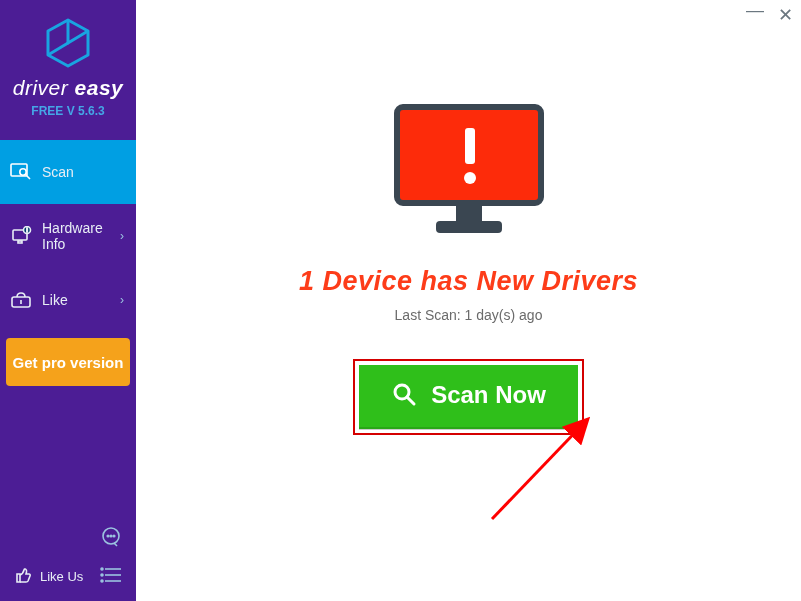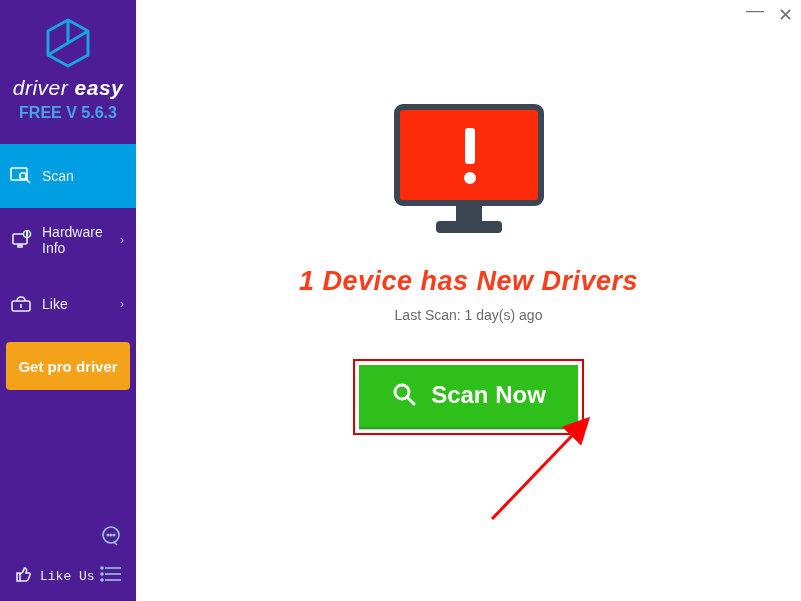--- a/index.html
+++ b/index.html
@@ -3,30 +3,30 @@
 <meta charset="utf-8">
 <style>
   * { box-sizing: border-box; margin: 0; padding: 0; }
   html, body { width: 801px; height: 601px; font-family: "Segoe UI", Arial, sans-serif; overflow: hidden; }
   .app { display: flex; width: 801px; height: 601px; background: #fff; position: relative; }
   .sidebar { width: 136px; background: #4c1d95; color: #fff; display: flex; flex-direction: column; }
   .logo-block { text-align: center; padding: 18px 0 10px; }
   .logo-hex { display: inline-block; }
   .brand { font-size: 21px; font-style: italic; color: #fff; margin-top: 4px; letter-spacing: 0.5px; }
   .brand b { font-weight: 600; }
-  .version { font-size: 16px; color: #45a6e6; margin-top: 4px; font-weight: 600; }
+  .version { font-size: 12px; color: #45a6e6; margin-top: 4px; font-weight: 600; }
   .nav { margin-top: 12px; }
   .nav-item { display: flex; align-items: center; padding: 0 10px; height: 64px; font-size: 14px; color: #e8eef5; cursor: pointer; position: relative; }
   .nav-item.active { background: #009fe3; }
   .nav-item .ic { width: 22px; display: inline-flex; justify-content: center; margin-right: 10px; }
   .chev { position: absolute; right: 12px; top: 50%; transform: translateY(-50%); font-size: 12px; color: #9bc3e0; }
   .get-pro { margin: 6px 6px 0; height: 48px; background: #f5a21b; border-radius: 4px; display: flex; align-items: center; justify-content: center; font-weight: 700; font-size: 15px; color: #fff; cursor: pointer; }
   .spacer { flex: 1; }
   .bottom { display: flex; align-items: center; padding: 10px 14px 14px; }
-  .like { display: flex; align-items: center; font-size: 13px; color: #e8eef5; cursor: pointer; font-family: Liberation Mono, monospace; }
+  .like { display: flex; align-items: center; font-size: 13px; color: #e8eef5; cursor: pointer; }
   .like .ic { margin-right: 8px; }
   .bottom-icons { margin-left: auto; display: flex; flex-direction: column; gap: 14px; align-items: flex-end; }
   .bottom-icons .bi { cursor: pointer; color: #9bc3e0; }
   .main { flex: 1; position: relative; background: #fff; }
   .win-controls { position: absolute; top: 6px; right: 8px; display: flex; gap: 14px; }
   .win-controls span { cursor: pointer; color: #6b7780; font-size: 18px; line-height: 1; }
   .win-controls .min { position: relative; top: -5px; }
   .content { text-align: center; padding-top: 104px; }
   .monitor { display: inline-block; }
   .headline { margin-top: 26px; font-size: 27px; font-weight: 700; color: #fd3c19; letter-spacing: 0.5px; font-style: italic; }
@@ -84,21 +84,21 @@
             <path d="M6 6 C6 3 8 2 10 2 C12 2 14 3 14 6"></path>
             <line x1="10" y1="9" x2="10" y2="13"></line>
           </svg>
         </span>
         <span>Like</span>
         <span class="chev">›</span>
       </div>
     </nav>
 
     <div class="get-pro">
-      <span>Get pro driver</span>
+      <span>Get pro version</span>
     </div>
 
     <div class="spacer"></div>
 
     <div style="position:relative;">
       <div class="bi" style="position:absolute; right:14px; top:-30px;">
         <svg width="22" height="22" viewBox="0 0 22 22" stroke="#9bc3e0" fill="none" stroke-width="1.6">
           <circle cx="11" cy="10" r="8"></circle>
           <circle cx="8" cy="10" r="0.8" fill="#9bc3e0"></circle>
           <circle cx="11" cy="10" r="0.8" fill="#9bc3e0"></circle>

